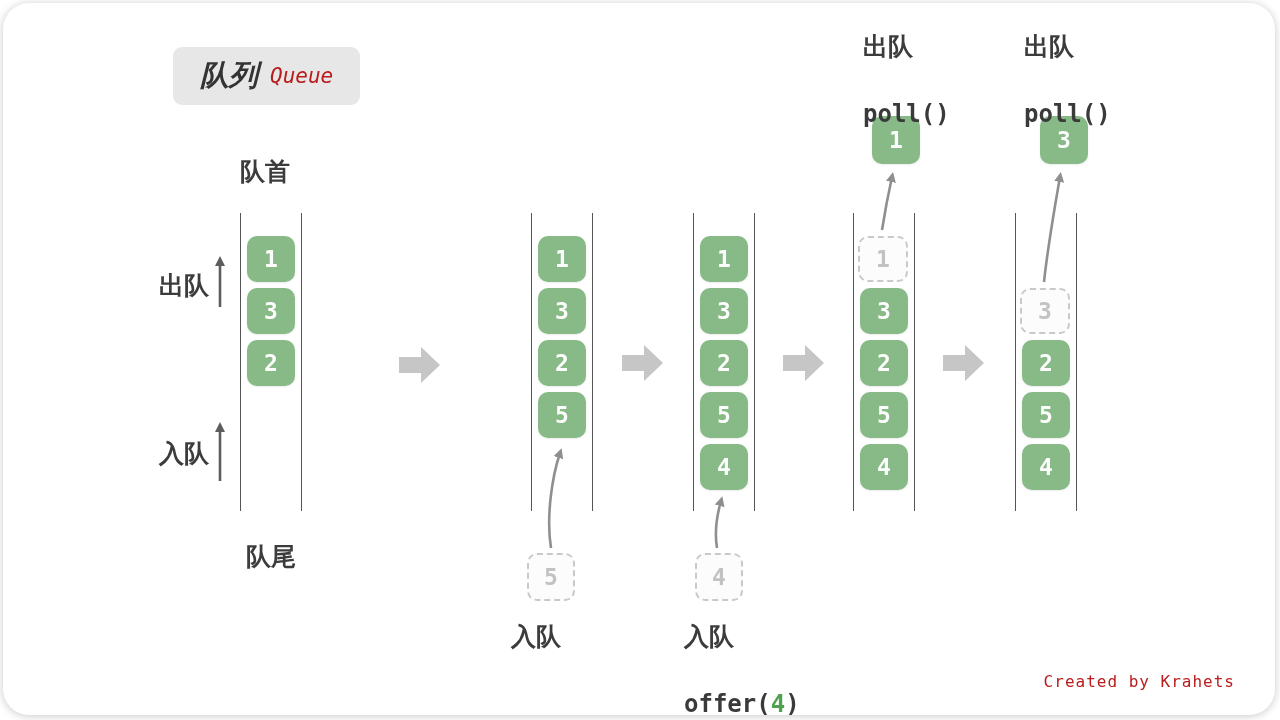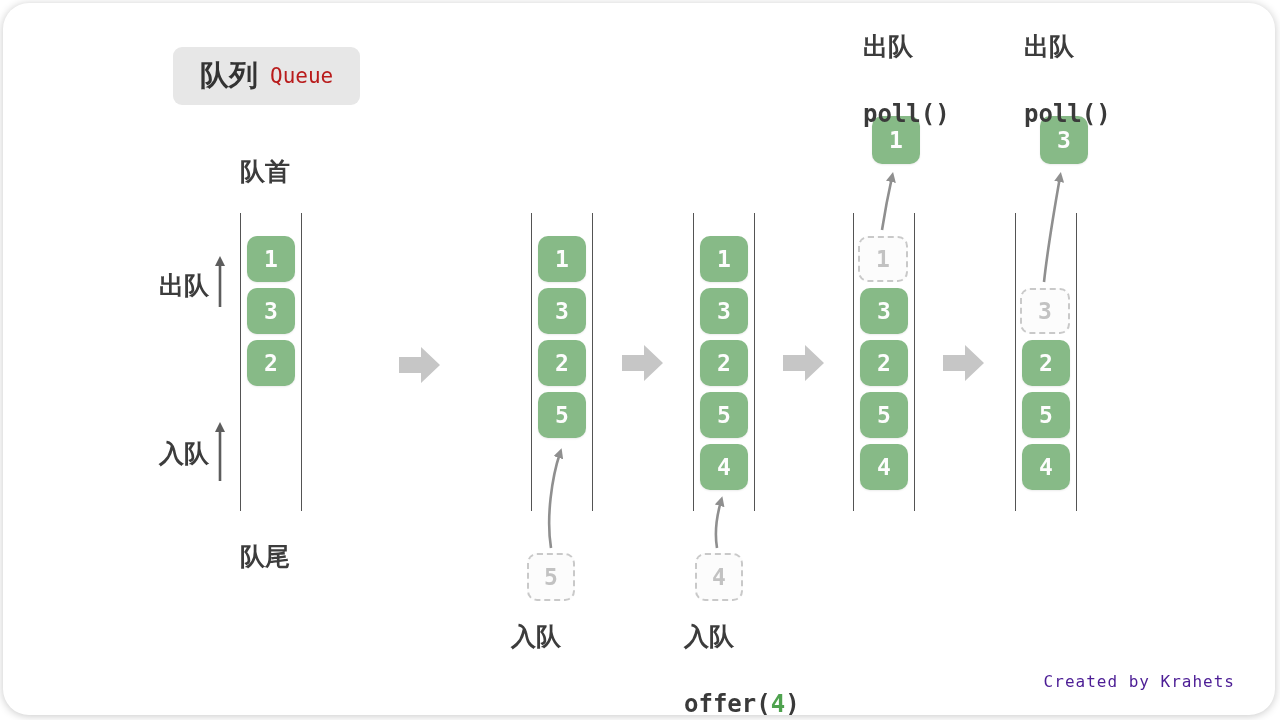--- a/index.html
+++ b/index.html
@@ -7,29 +7,29 @@
   .canvas{
     position:absolute;left:3px;top:3px;width:1272px;height:712px;
     background:#ffffff;border-radius:26px;
     box-shadow:0 1px 9px rgba(0,0,0,.22);
     overflow:hidden;
   }
   
   .title-box{
     position:absolute;left:170px;top:44px;height:58px;
     display:inline-flex;align-items:center;gap:12px;
-    background:#e7e7e7;border-radius:9px;padding:0 27px;
+    background:#e7e7e7;border-radius:9px;padding:0 27px;font-style:italic;
   }
   .title-zh{font-size:29px;font-weight:700;color:#333333;}
   .title-en{font-family:"DejaVu Sans Mono",monospace;font-size:21px;font-weight:500;color:#b91c1c;}
 
   
   .zh-label{position:absolute;font-size:25px;font-weight:700;color:#3c3c3c;white-space:nowrap;}
   .front-label{left:237px;top:152px;width:62px;text-align:left;}
-  .rear-label{left:237px;top:537px;width:62px;}
+  .rear-label{left:237px;top:537px;width:62px;text-align:center;}
   .side-label{text-align:right;width:58px;}
   .dequeue-side{left:148px;top:266px;}
   .enqueue-side{left:148px;top:434px;}
 
   
   .queue{position:absolute;top:210px;height:298px;width:62px;}
   .queue .rail{position:absolute;top:0;bottom:0;width:0;border-left:1.6px solid #545454;}
   .queue .rail.left{left:0;}
   .queue .rail.right{right:0;}
   .q1{left:237px;} .q2{left:528px;} .q3{left:690px;} .q4{left:850px;} .q5{left:1012px;}
@@ -61,21 +61,21 @@
   .op-fn{font-family:"DejaVu Sans Mono",monospace;font-size:24px;font-weight:600;color:#3a3a3a;line-height:34px;margin-top:36px;}
   .op-fn .arg{color:#4fa24f;font-weight:700;}
   .cap-offer5{left:508px;top:618px;} .cap-offer4{left:681px;top:618px;}
   .cap-poll1{left:860px;top:28px;} .cap-poll2{left:1021px;top:28px;}
 
   
   svg.overlay{position:absolute;left:0;top:0;pointer-events:none;}
 
   .watermark{
     position:absolute;right:40px;bottom:24px;
-    font-family:"DejaVu Sans Mono",monospace;font-size:16px;color:#4c1d95;letter-spacing:1px;
+    font-family:"DejaVu Sans Mono",monospace;font-size:16px;color:#b91c1c;letter-spacing:1px;
   }
 </style>
 </head>
 <body>
 
 <div class="canvas">
 
   <div class="title-box">
     <span class="title-zh">队列</span>
     <span class="title-en">Queue</span>

